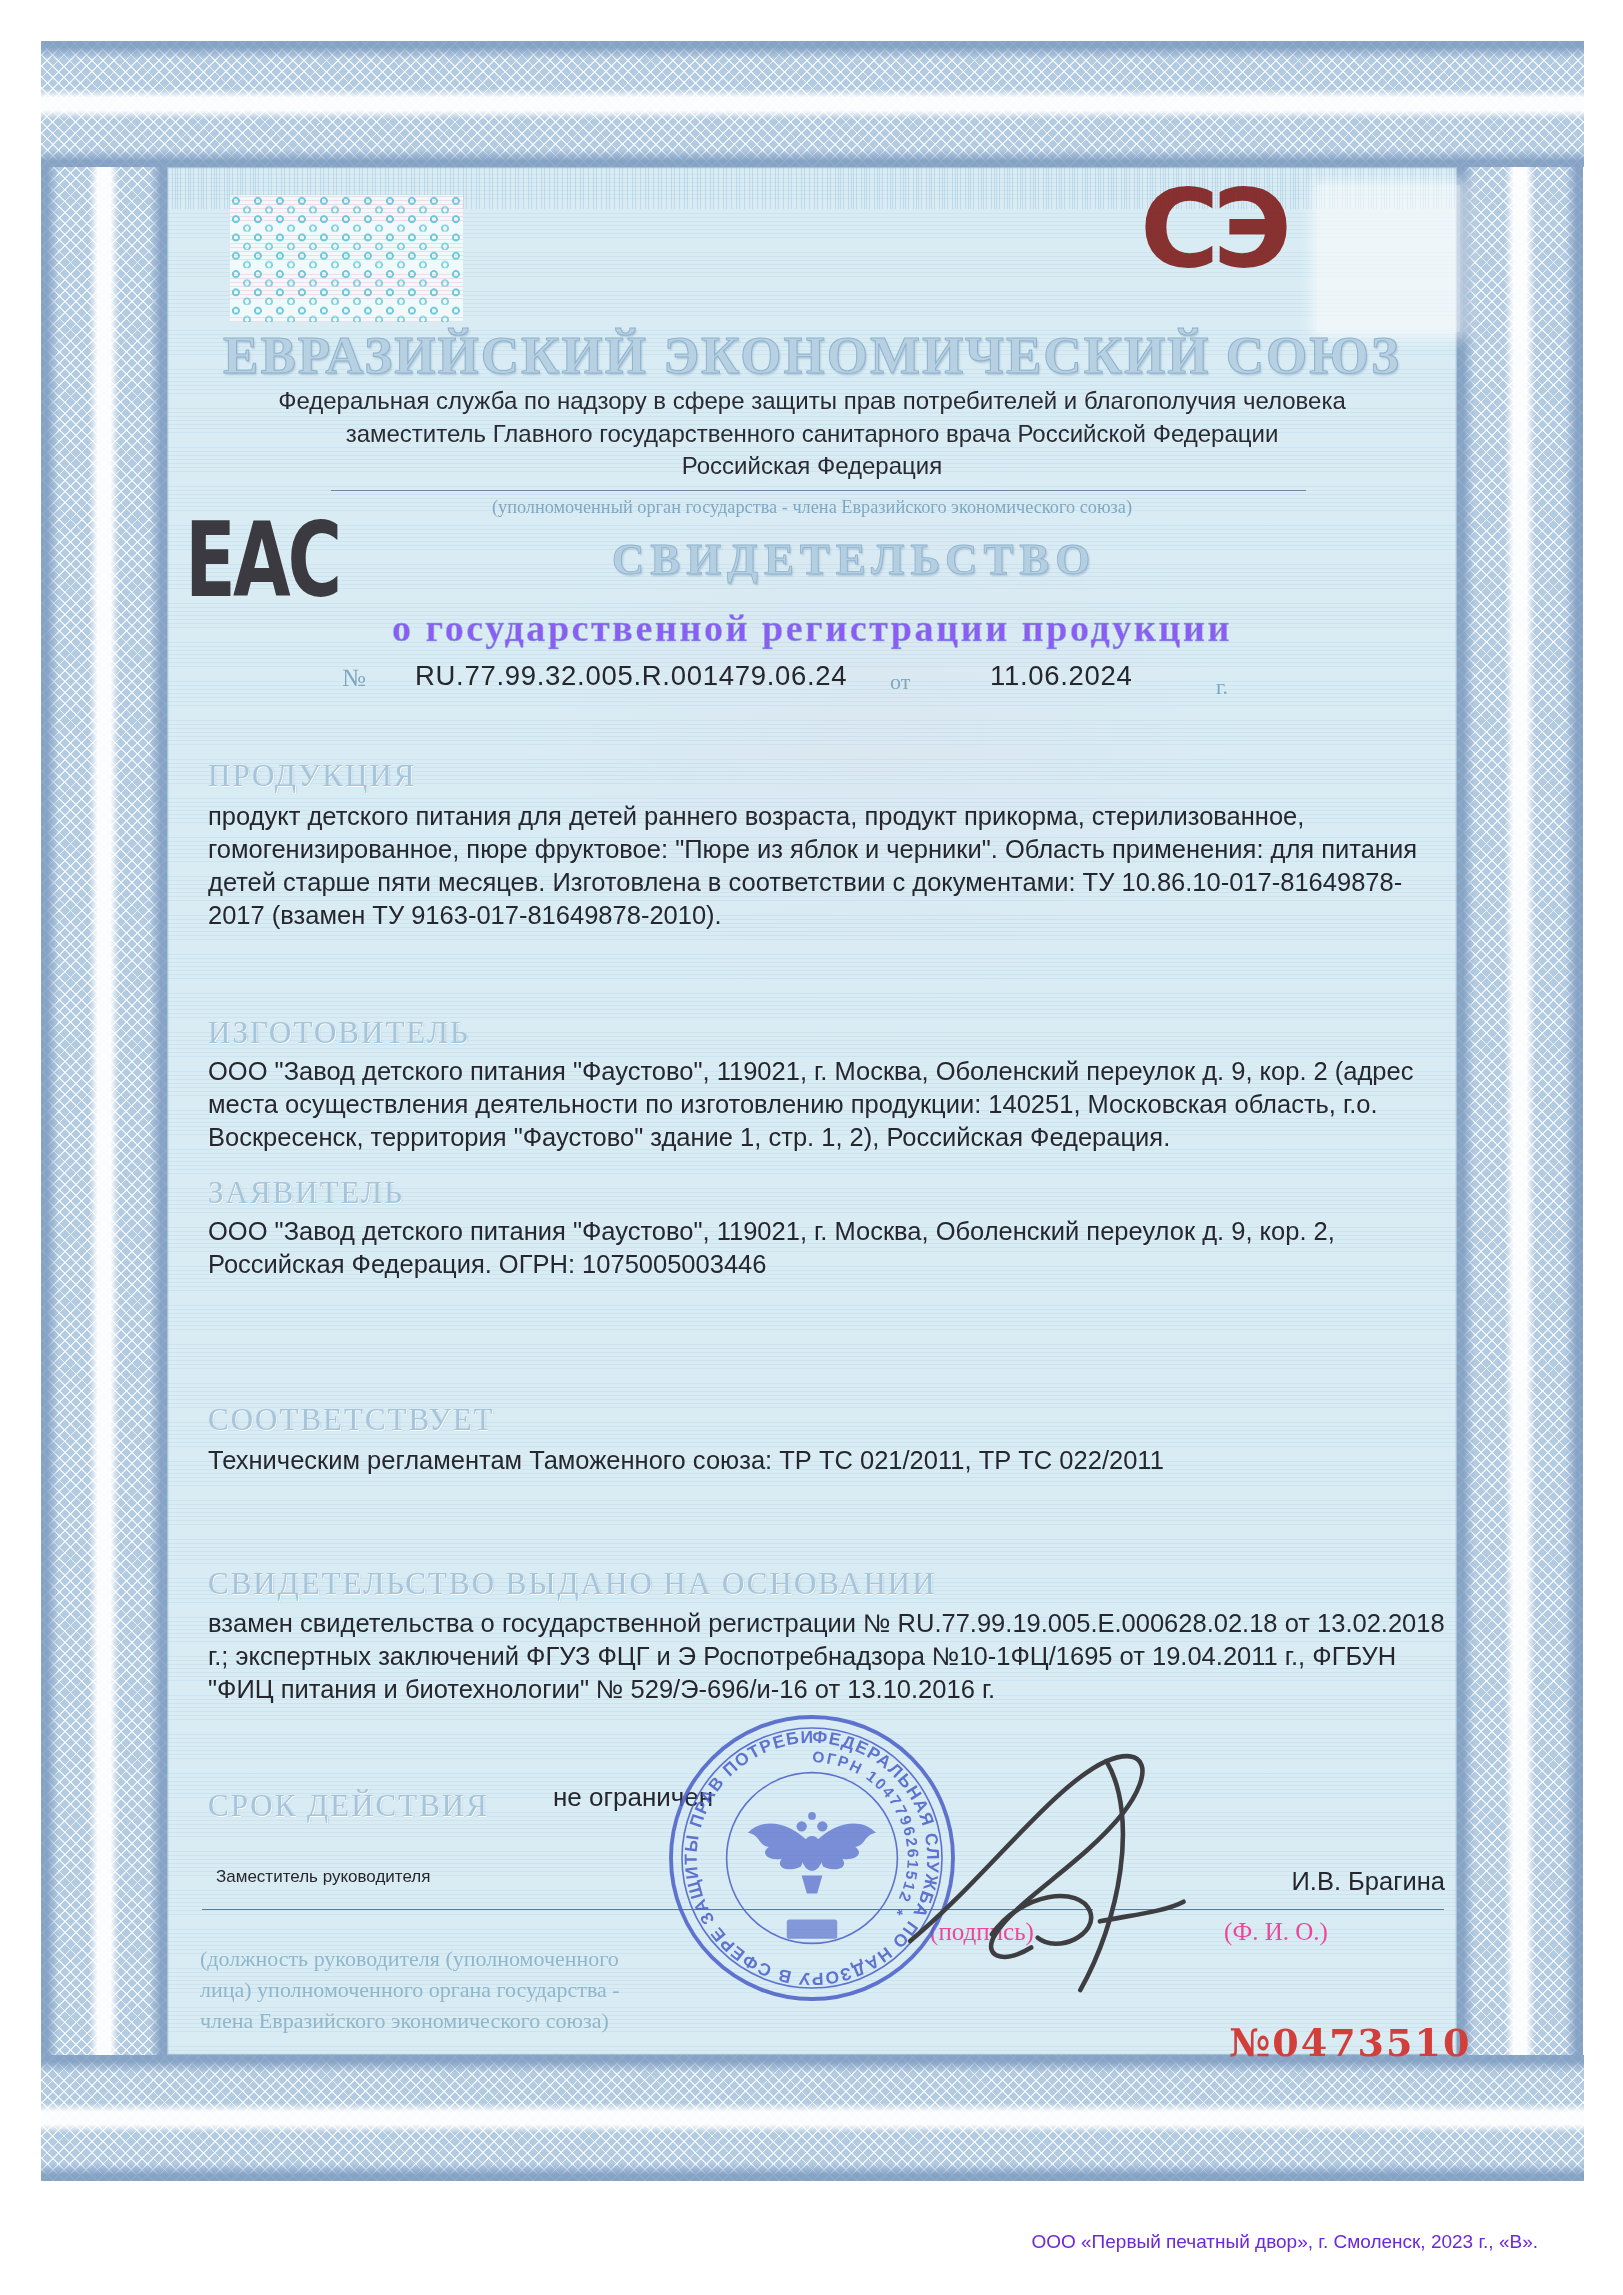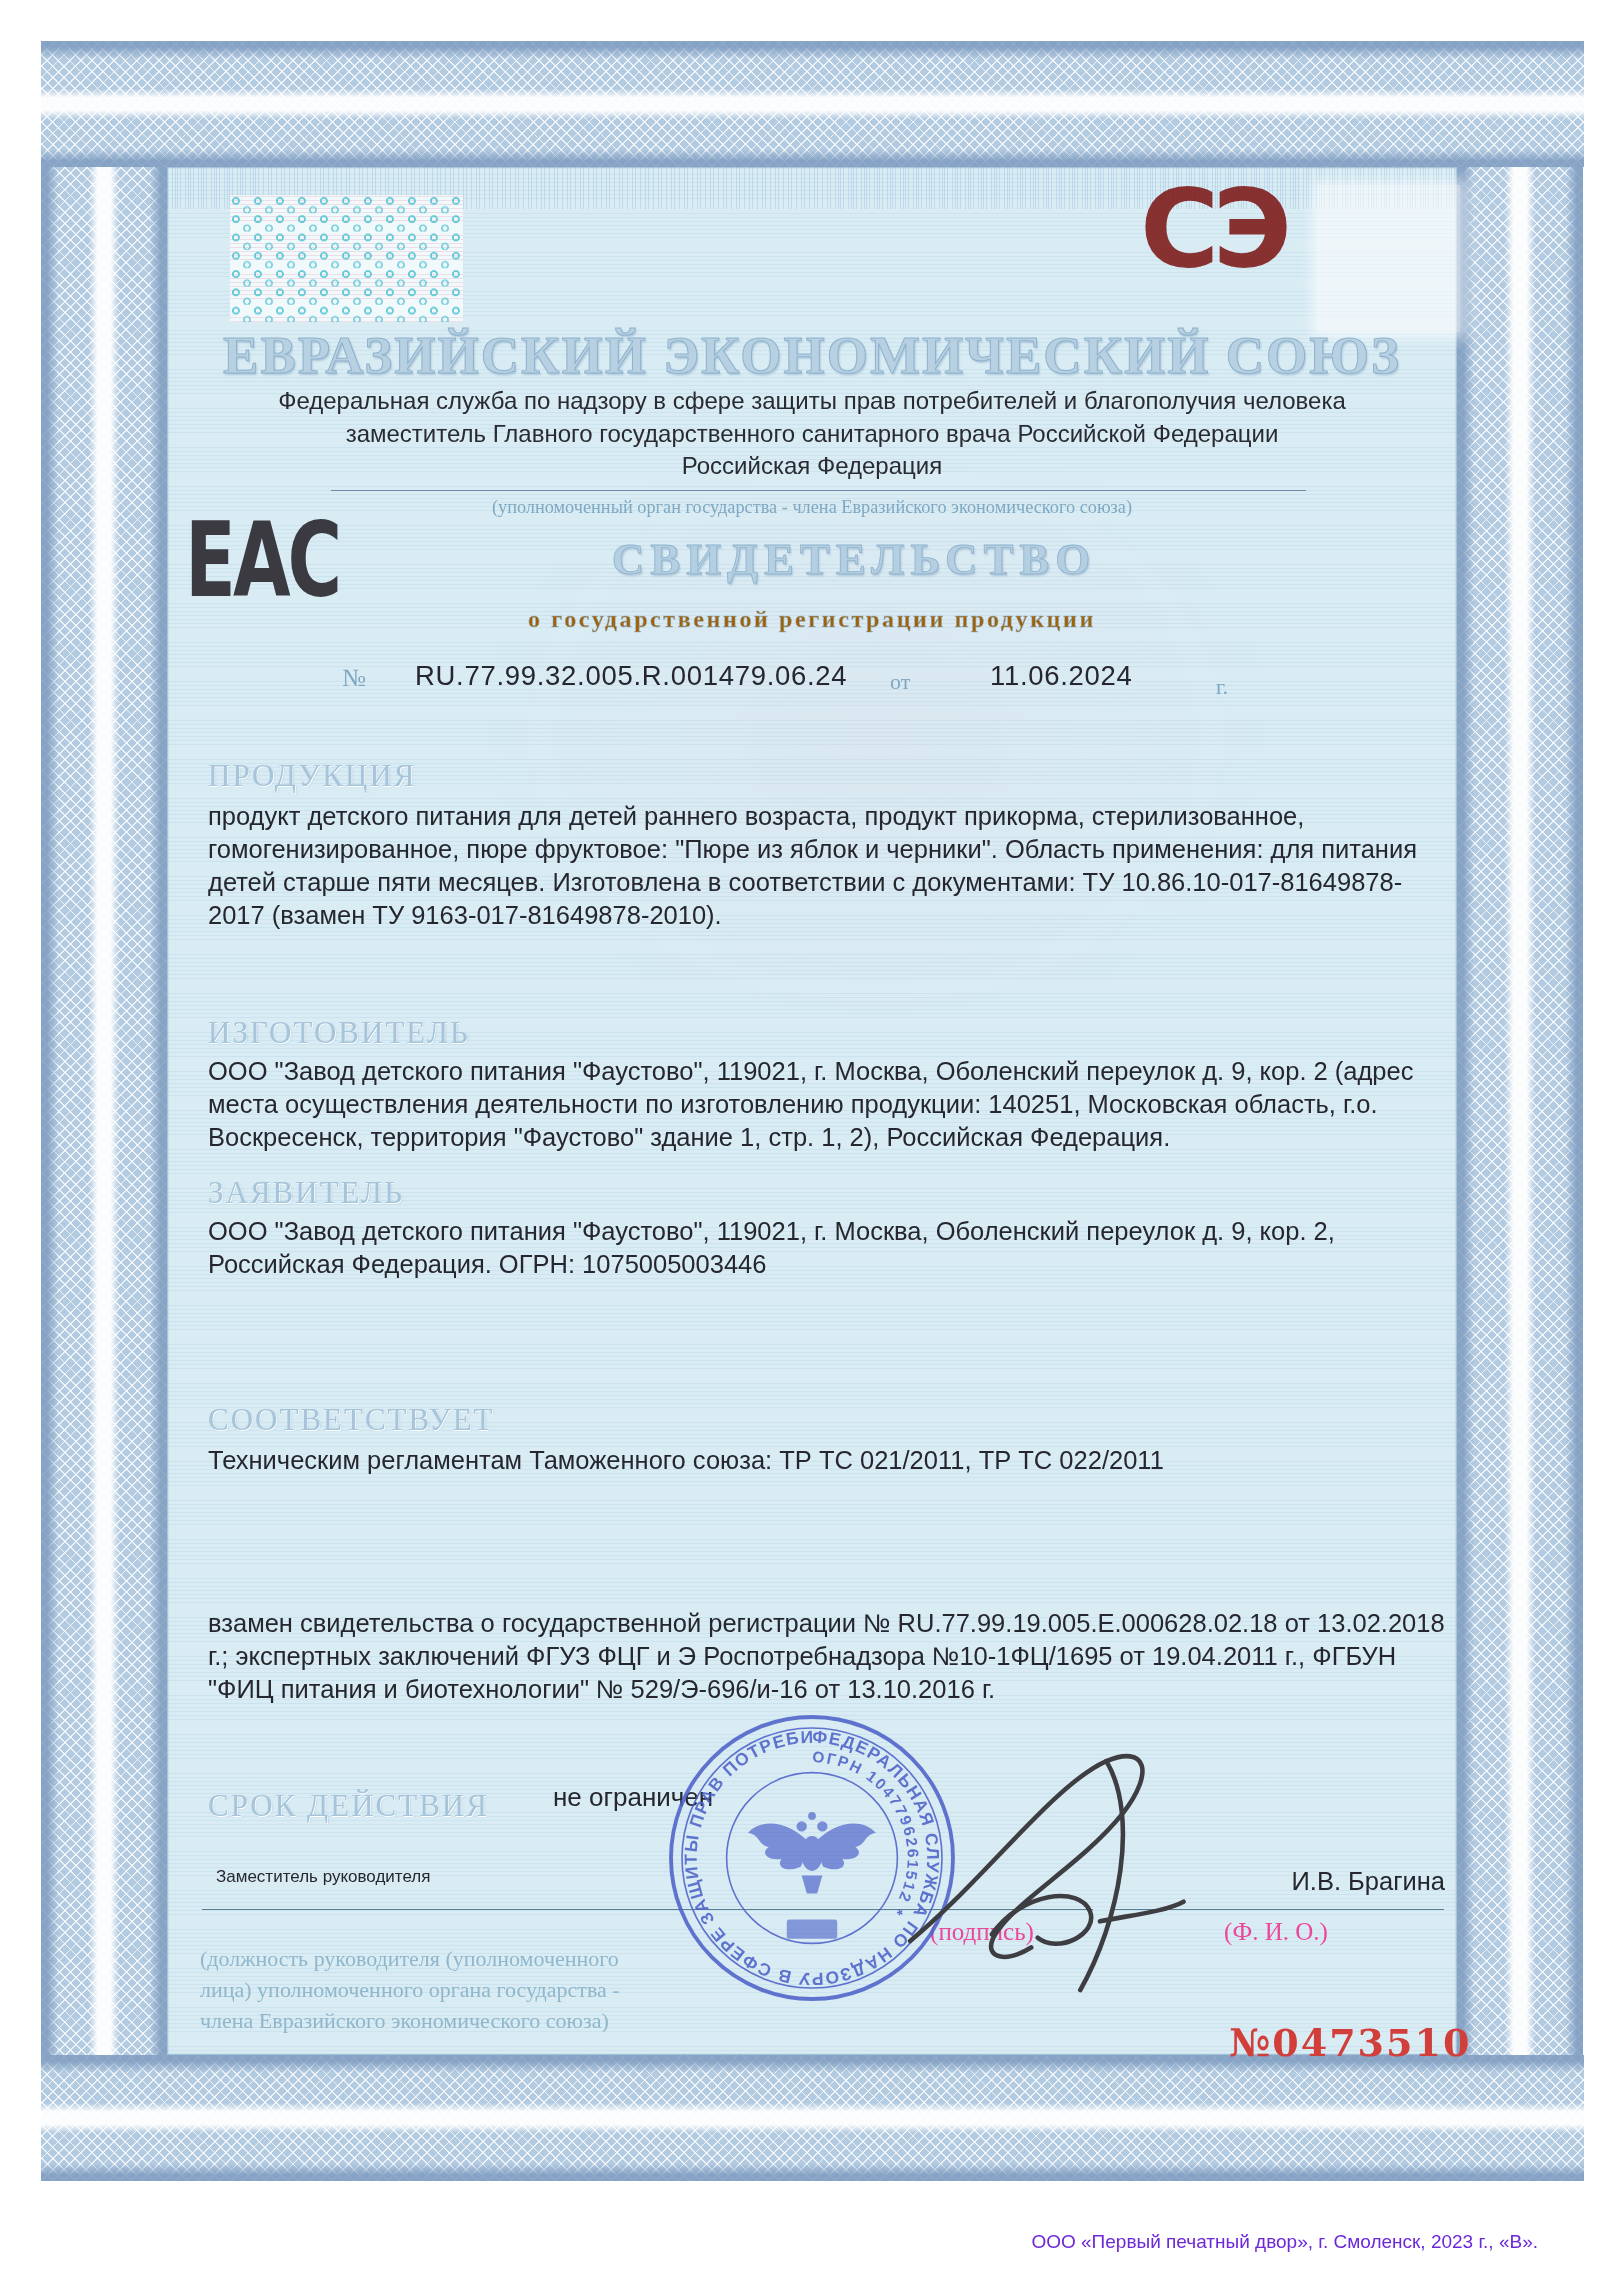--- a/index.html
+++ b/index.html
@@ -58,22 +58,22 @@
 
   .eac{position:absolute;left:185px;top:508px;font-size:98px;font-weight:bold;color:#3a3a40;
     line-height:1;letter-spacing:-3.9px;transform:scale(.76,1.06);transform-origin:left top;
     font-family:"DejaVu Sans",sans-serif;}
   .se{position:absolute;left:1140px;top:175px;font-size:108px;line-height:1;font-weight:bold;
     color:#7f1d1d;letter-spacing:-6.5px;font-family:"DejaVu Sans",sans-serif;opacity:.9;}
 
   .doc-title{top:533px;font-family:"Liberation Serif",serif;font-size:45px;font-weight:bold;
     letter-spacing:5.9px;color:#b4cfe1;-webkit-text-stroke:0.8px #8fb2cc;
     text-shadow:1.3px 2px 2px rgba(110,145,180,.40);margin-left:42px;}
-  .doc-subtitle{top:606px;font-family:"Liberation Serif",serif;font-size:24px;font-weight:bold;
-    letter-spacing:2.6px;color:#a16207;-webkit-text-stroke:0.5px #8fb2cc;}
+  .doc-subtitle{top:606px;font-family:"Liberation Serif",serif;font-size:38px;font-weight:bold;
+    letter-spacing:2.6px;color:#8b5cf6;-webkit-text-stroke:0.5px #8fb2cc;}
 
   .lbl{position:absolute;font-family:"Liberation Serif",serif;color:#7ea7c1;}
   .val{position:absolute;color:#26262e;font-size:27.5px;letter-spacing:0.7px;white-space:nowrap;}
 
   .sec-h{position:absolute;left:208px;font-family:"Liberation Serif",serif;font-size:31px;
     letter-spacing:2px;color:#a6c4da;text-shadow:0.7px 0.7px 0 #ffffff,1.3px 1.3px 1.3px rgba(140,170,195,.35);
     white-space:nowrap;}
   .para{position:absolute;left:208px;width:1245px;font-size:25.5px;line-height:33px;color:#26262e;}
 
   .dark-inline{position:absolute;color:#26262e;font-size:26px;white-space:nowrap;}
@@ -127,20 +127,21 @@
 
   <div class="sec-h" style="top:1015px;">ИЗГОТОВИТЕЛЬ</div>
   <div class="para" style="top:1055px;">ООО "Завод детского питания "Фаустово", 119021, г. Москва, Оболенский переулок д. 9, кор. 2 (адрес места осуществления деятельности по изготовлению продукции: 140251, Московская область, г.о. Воскресенск, территория "Фаустово" здание 1, стр. 1, 2), Российская Федерация.</div>
 
   <div class="sec-h" style="top:1175px;">ЗАЯВИТЕЛЬ</div>
   <div class="para" style="top:1215px;">ООО "Завод детского питания "Фаустово", 119021, г. Москва, Оболенский переулок д. 9, кор. 2, Российская Федерация. ОГРН: 1075005003446</div>
 
   <div class="sec-h" style="top:1402px;">СООТВЕТСТВУЕТ</div>
   <div class="para" style="top:1444px;">Техническим регламентам Таможенного союза: ТР ТС 021/2011, ТР ТС 022/2011</div>
 
+  <div class="sec-h" style="top:1566px;">СВИДЕТЕЛЬСТВО ВЫДАНО НА ОСНОВАНИИ</div>
   <div class="para" style="top:1607px;">взамен свидетельства о государственной регистрации № RU.77.99.19.005.E.000628.02.18 от 13.02.2018 г.; экспертных заключений ФГУЗ ФЦГ и Э Роспотребнадзора №10-1ФЦ/1695 от 19.04.2011 г., ФГБУН "ФИЦ питания и биотехнологии" № 529/Э-696/и-16 от 13.10.2016 г.</div>
 
   <div class="sec-h" style="top:1788px;">СРОК ДЕЙСТВИЯ</div>
   <div class="dark-inline" style="left:553px;top:1782px;">не ограничен</div>
 
   <div class="dark-inline" style="left:216px;top:1867px;font-size:17px;">Заместитель  руководителя</div>
   <div class="dark-inline" style="left:1263px;top:1867px;width:182px;text-align:right;font-size:25.5px;">И.В. Брагина</div>
   <div class="rule" style="left:202px;top:1909px;width:891px;background:#5a7d96;"></div>
   <div class="rule" style="left:1113px;top:1909px;width:331px;background:#5a7d96;"></div>
   <div class="sign-caption" style="left:884px;top:1918px;width:196px;">(подпись)</div>

